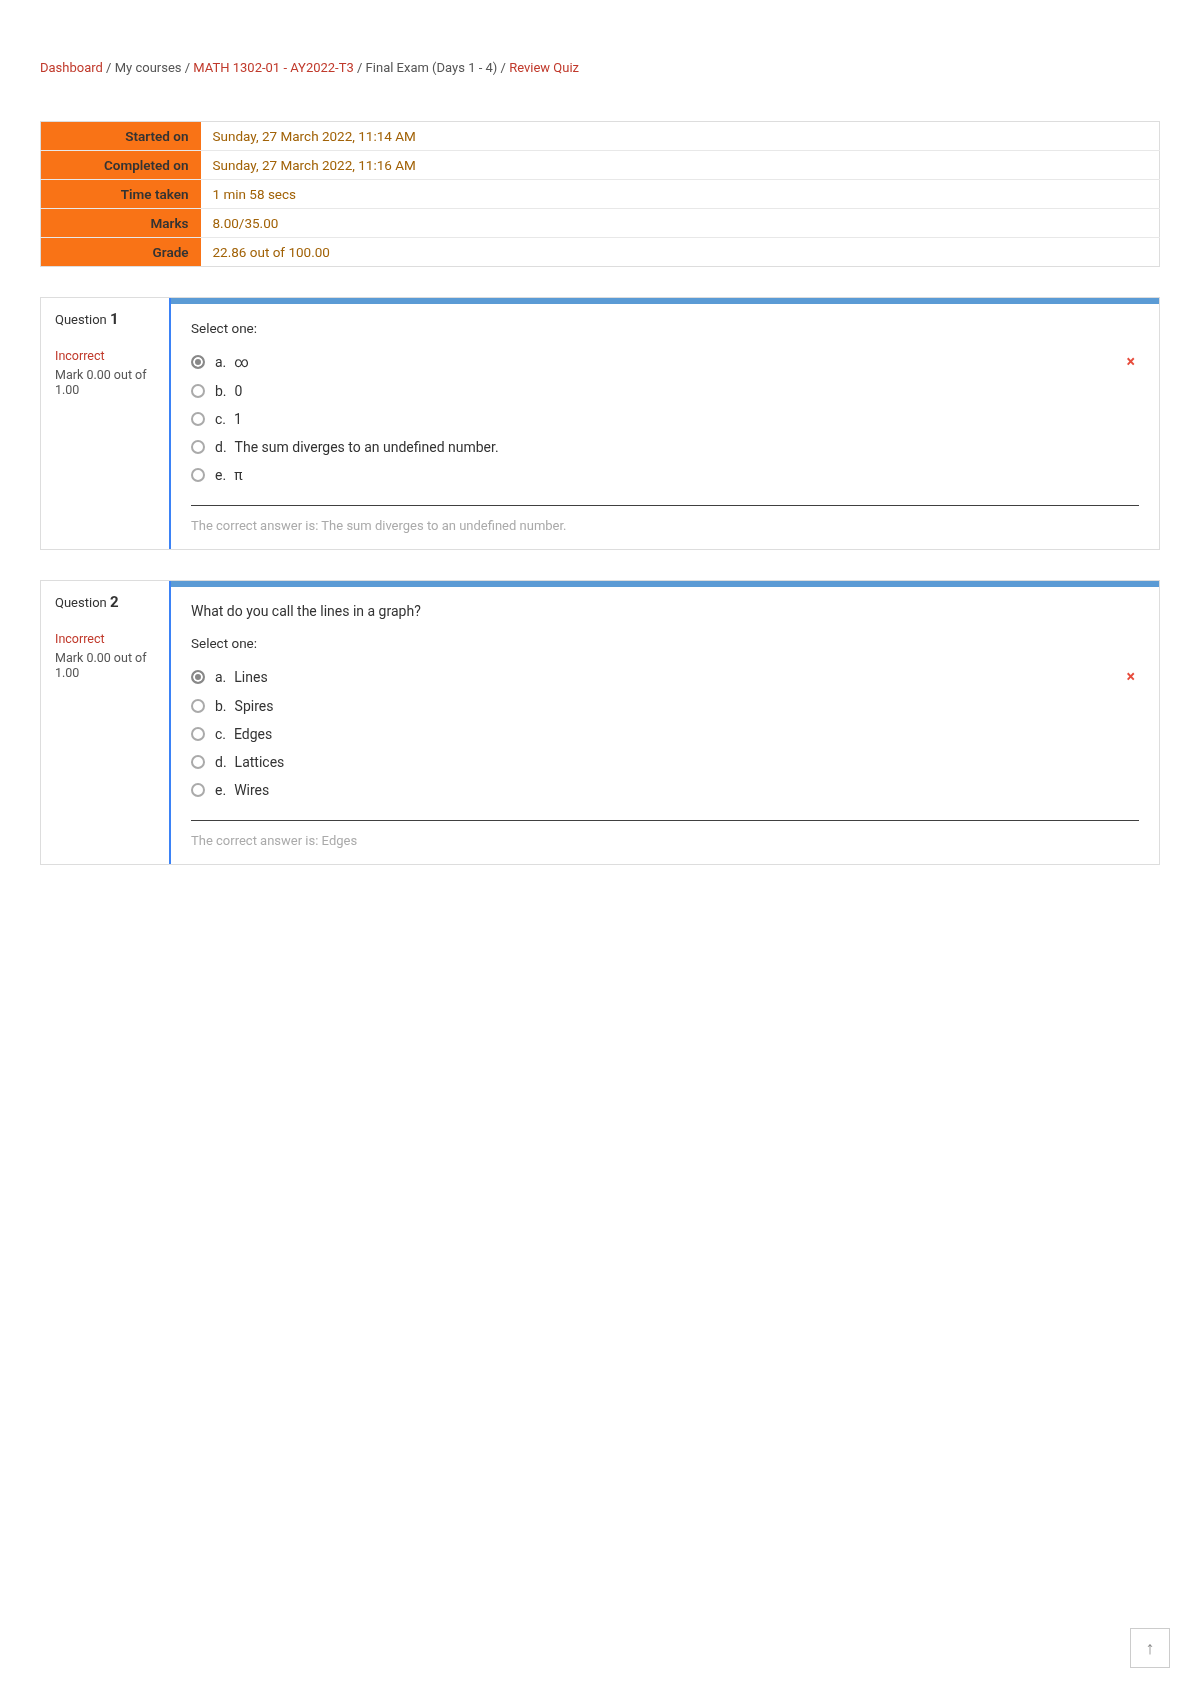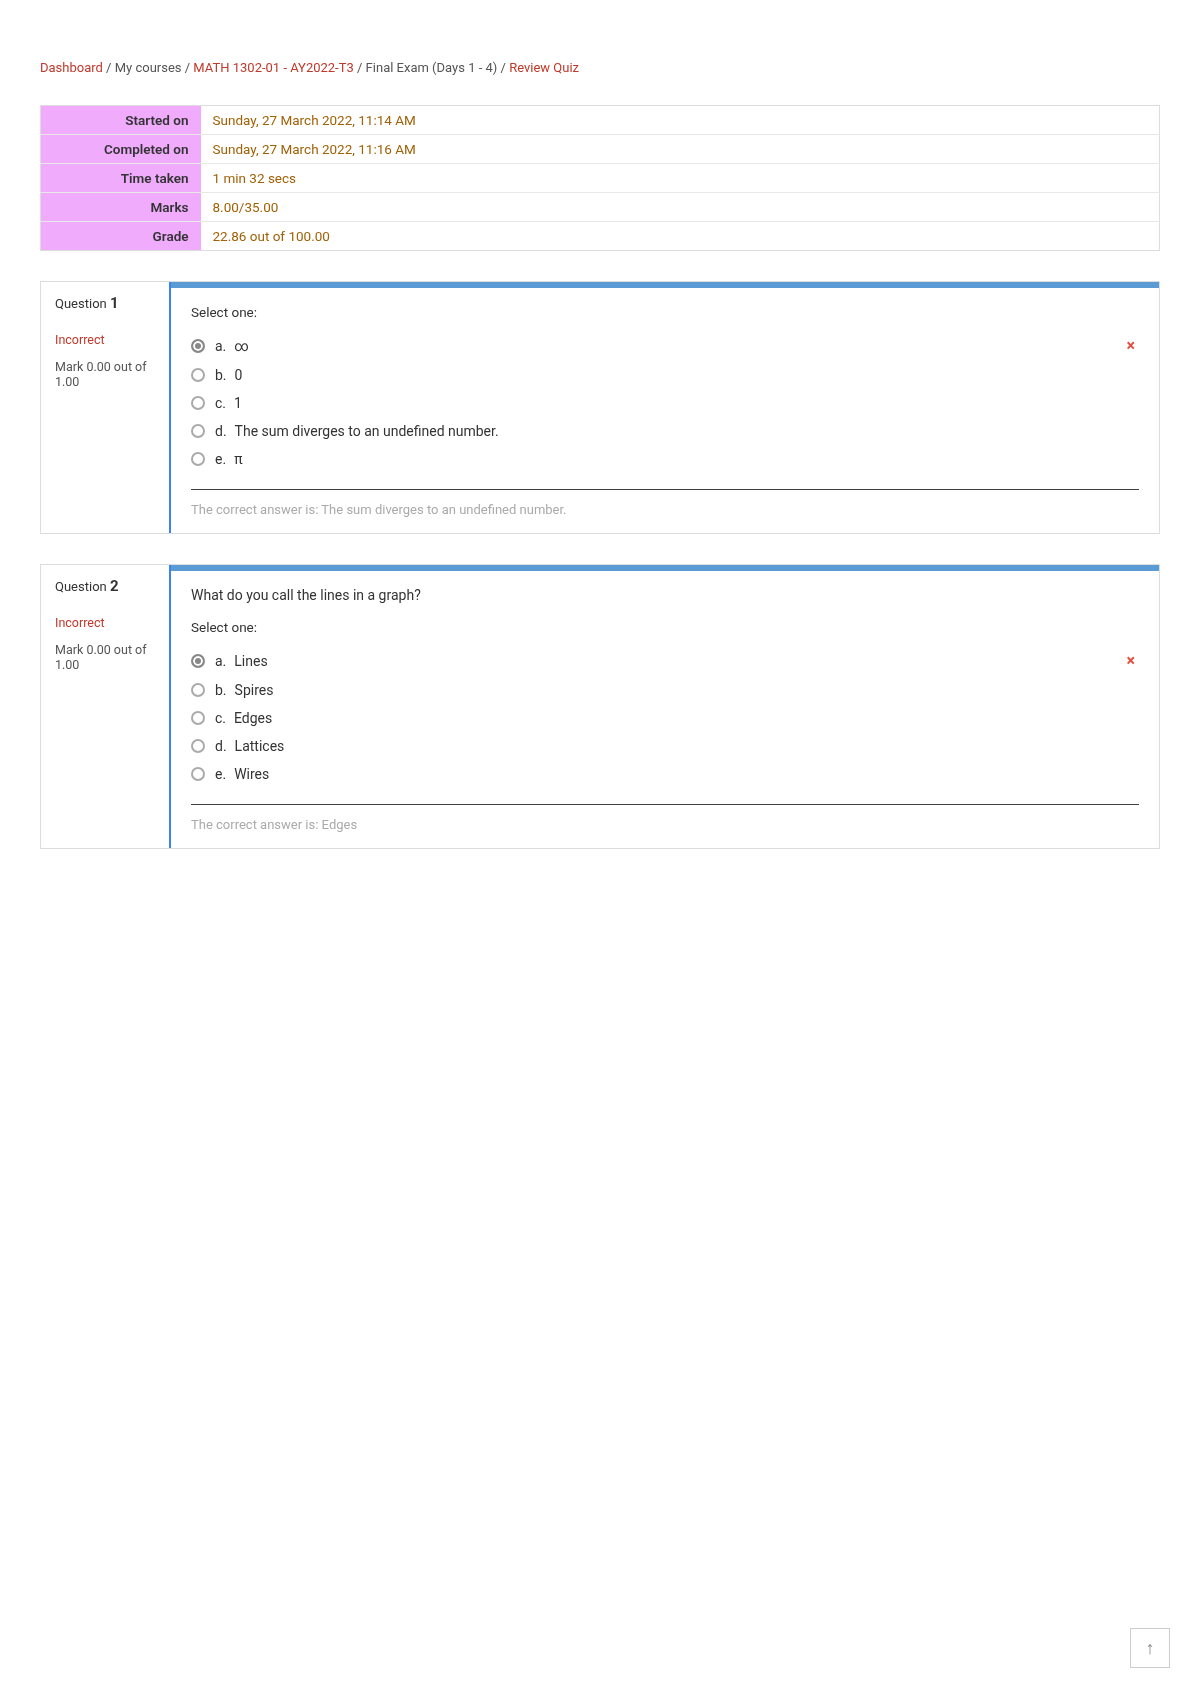--- a/index.html
+++ b/index.html
@@ -7,21 +7,21 @@
       font-family: -apple-system, BlinkMacSystemFont, "Segoe UI", Roboto, sans-serif;
       font-size: 14px;
       color: #333;
       background: #fff;
       padding: 60px 40px 60px 40px;
     }
 
     .breadcrumb {
       font-size: 13px;
       color: #555;
-      margin-bottom: 30px;
+      margin-bottom: 46px;
     }
     .breadcrumb a {
       color: #c0392b;
       text-decoration: none;
     }
     .breadcrumb span { color: #555; }
 
     .info-table {
       width: 100%;
       border-collapse: collapse;
@@ -31,21 +31,21 @@
     .info-table tr td {
       padding: 6px 12px;
       border-bottom: 1px solid #e8e8e8;
       font-size: 13.5px;
     }
     .info-table tr td:first-child {
       text-align: right;
       font-weight: 600;
       width: 160px;
       color: #333;
-      background: #f0abfc;
+      background: #f97316;
     }
     .info-table tr td:last-child {
       color: #a16207;
     }
     .info-table tr:last-child td { border-bottom: none; }
 
     .question-block {
       display: flex;
       border: 1px solid #ddd;
       margin-bottom: 30px;
@@ -66,21 +66,21 @@
     }
     .question-sidebar .q-label strong {
       font-size: 15px;
     }
     .question-sidebar .q-status {
       color: #c0392b;
       margin-top: 20px;
       font-size: 12.5px;
     }
     .question-sidebar .q-mark {
-      margin-top: 12px;
+      margin-top: 4px;
       font-size: 12.5px;
       color: #555;
     }
 
     .question-content {
       flex: 1;
       padding: 0;
     }
     .question-top-bar {
       height: 6px;
@@ -188,21 +188,21 @@
       <tr>
     <td>Started on</td>
     <td>Sunday, 27 March 2022, 11:14 AM</td>
   </tr>
       <tr>
     <td>Completed on</td>
     <td>Sunday, 27 March 2022, 11:16 AM</td>
   </tr>
       <tr>
     <td>Time taken</td>
-    <td>1 min 32 secs</td>
+    <td>1 min 58 secs</td>
   </tr>
       <tr>
     <td>Marks</td>
     <td>8.00/35.00</td>
   </tr>
       <tr>
     <td>Grade</td>
     <td>22.86 out of 100.00</td>
   </tr>
     </tbody>

